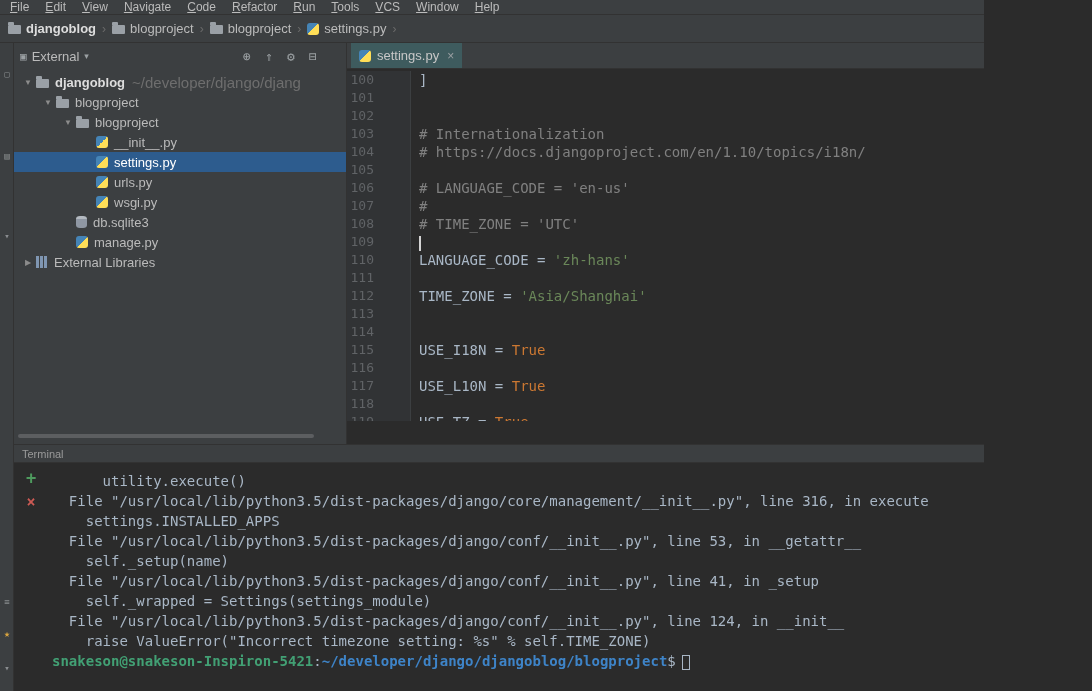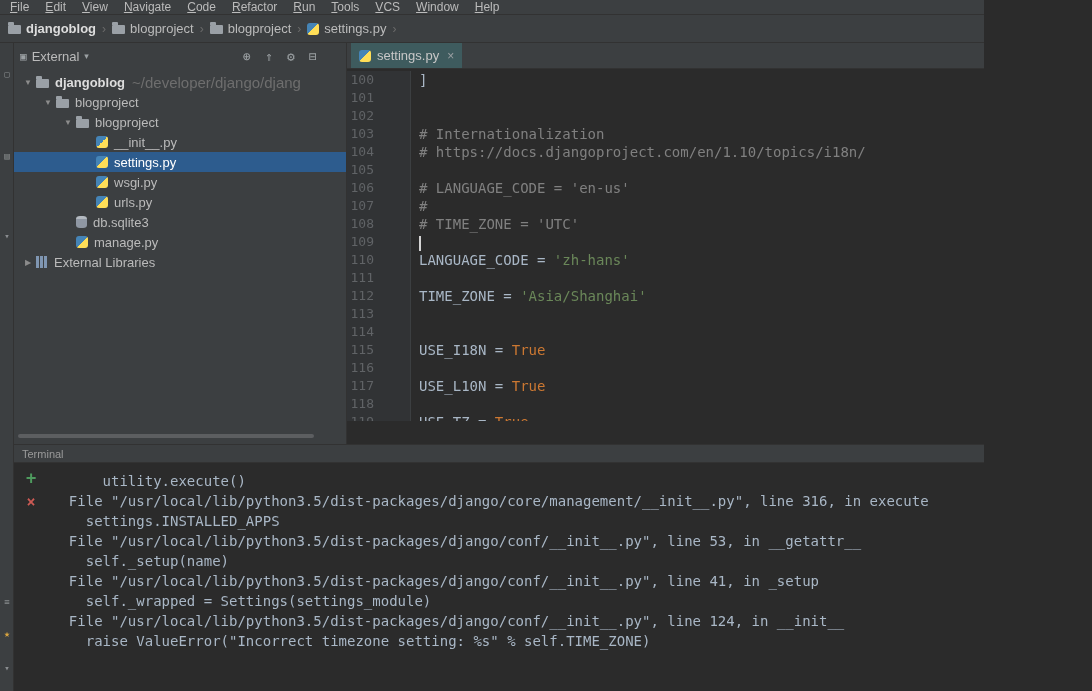--- a/index.html
+++ b/index.html
@@ -173,26 +173,26 @@
                 <span class="tree-label">__init__.py</span>
               </div>
               <div class="tree-row selected" style="padding-left: 66px;">
                 <span class="chevron"></span>
                 <span class="icon icon-python"></span>
                 <span class="tree-label">settings.py</span>
               </div>
               <div class="tree-row" style="padding-left: 66px;">
                 <span class="chevron"></span>
                 <span class="icon icon-python"></span>
+                <span class="tree-label">urls.py</span>
+              </div>
+              <div class="tree-row" style="padding-left: 66px;">
+                <span class="chevron"></span>
+                <span class="icon icon-python"></span>
                 <span class="tree-label">wsgi.py</span>
-              </div>
-              <div class="tree-row" style="padding-left: 66px;">
-                <span class="chevron"></span>
-                <span class="icon icon-python"></span>
-                <span class="tree-label">urls.py</span>
               </div>
               <div class="tree-row" style="padding-left: 46px;">
                 <span class="chevron"></span>
                 <span class="icon icon-db"></span>
                 <span class="tree-label">db.sqlite3</span>
               </div>
               <div class="tree-row" style="padding-left: 46px;">
                 <span class="chevron"></span>
                 <span class="icon icon-python"></span>
                 <span class="tree-label">manage.py</span>
@@ -252,18 +252,19 @@
           <div class="term-content">
             <div class="term-line">      utility.execute()</div>
               <div class="term-line">  File "/usr/local/lib/python3.5/dist-packages/django/core/management/__init__.py", line 316, in execute</div>
               <div class="term-line">    settings.INSTALLED_APPS</div>
               <div class="term-line">  File "/usr/local/lib/python3.5/dist-packages/django/conf/__init__.py", line 53, in __getattr__</div>
               <div class="term-line">    self._setup(name)</div>
               <div class="term-line">  File "/usr/local/lib/python3.5/dist-packages/django/conf/__init__.py", line 41, in _setup</div>
               <div class="term-line">    self._wrapped = Settings(settings_module)</div>
               <div class="term-line">  File "/usr/local/lib/python3.5/dist-packages/django/conf/__init__.py", line 124, in __init__</div>
               <div class="term-line">    raise ValueError("Incorrect timezone setting: %s" % self.TIME_ZONE)</div>
+              <div class="term-line" id="prompt-line"><span class="p-user">snakeson@snakeson-Inspiron-5421</span><span>:</span><span class="p-path">~/developer/django/djangoblog/blogproject</span><span>$</span><span class="term-caret"></span></div>
           </div>
         </div>
       </div>
     </div>
   </div>
 </div>
 
 </body></html>

